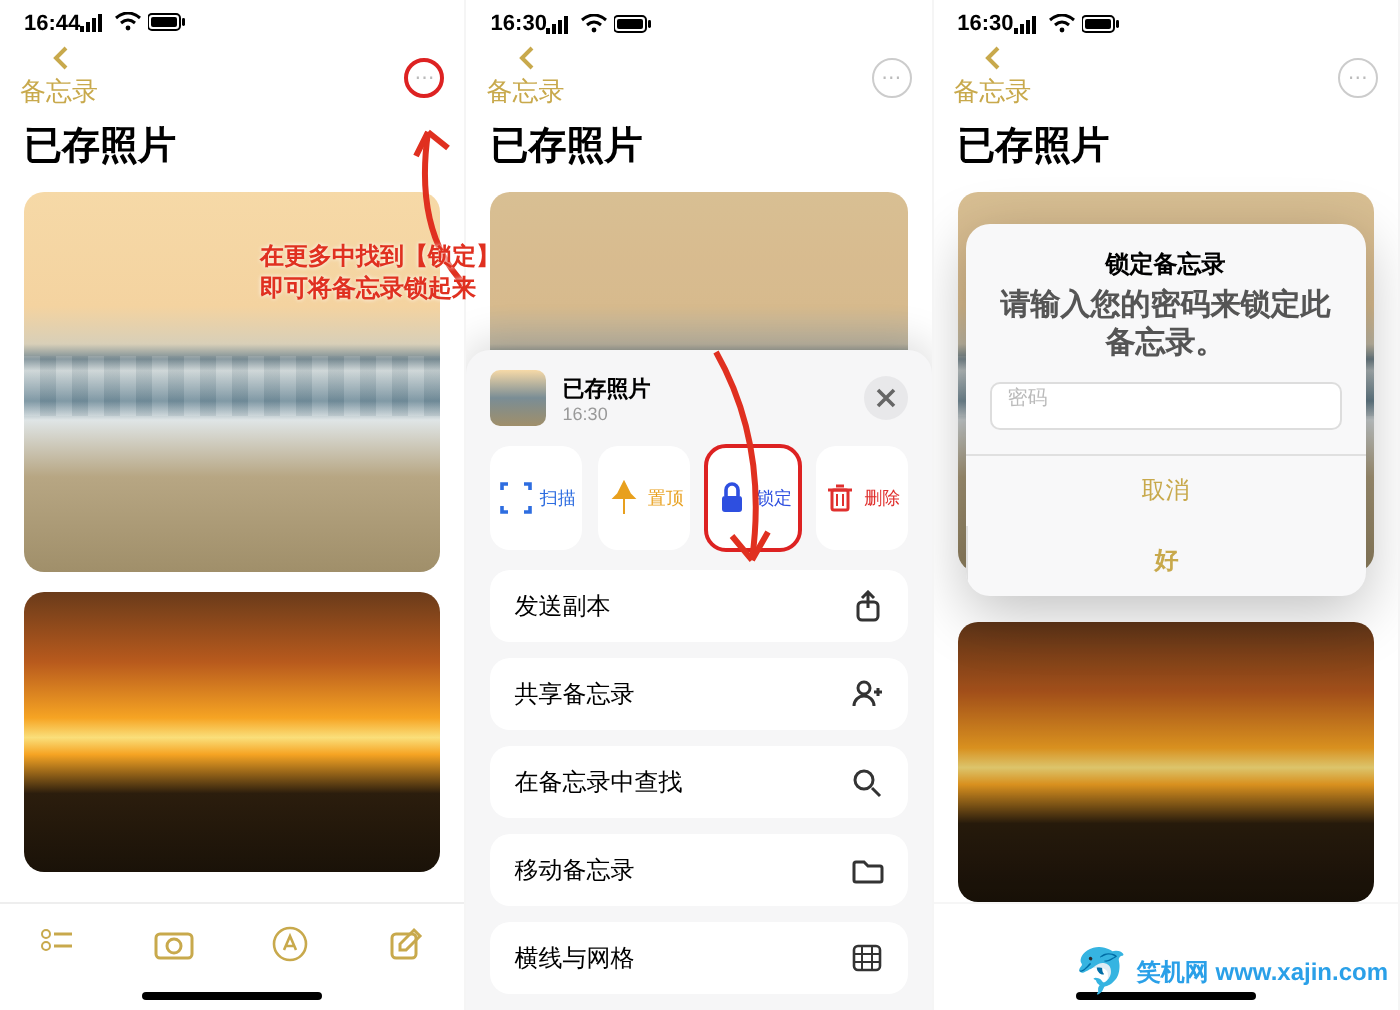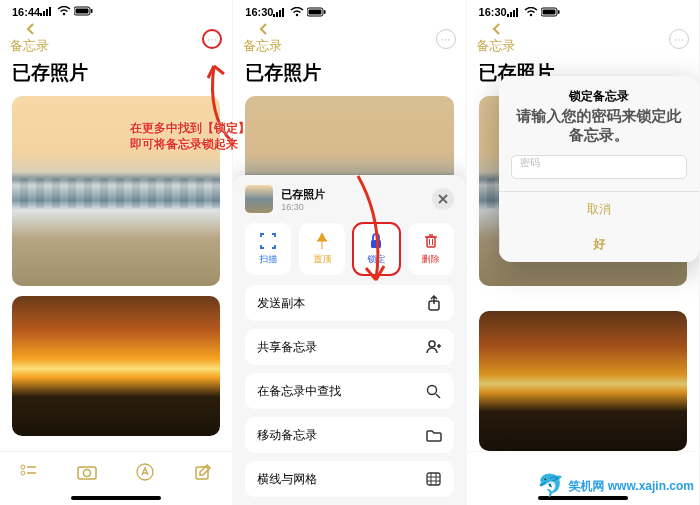--- a/index.html
+++ b/index.html
@@ -23,28 +23,28 @@
   .home-ind::after { content: ""; width: 90px; height: 4px; background: #000; border-radius: 2px; }
   
   .sheet-backdrop { position: absolute; inset: 0; display: flex; flex-direction: column; justify-content: flex-end; }
   .sheet { background: #f6f6f7; border-radius: 12px 12px 0 0; padding: 10px 12px 0; box-shadow: 0 -4px 20px rgba(0,0,0,0.15); }
   .sheet-head { display: flex; align-items: center; gap: 8px; margin-bottom: 10px; }
   .thumb { width: 28px; height: 28px; border-radius: 5px; background: linear-gradient(#f6d9a7,#7a8d95,#a08f6a); }
   .sheet-title { font-size: 11px; font-weight: 600; }
   .sheet-sub { font-size: 9px; color: #999; }
   .sheet-close { margin-left: auto; width: 22px; height: 22px; border-radius: 50%; background: #e8e8ea; display:flex; align-items:center; justify-content:center; font-size:12px; color:#666;}
   .grid4 { display: flex; gap: 8px; margin-bottom: 10px; }
-  .gbtn { flex:1; background:#fff; border-radius:10px; height:52px; display:flex; flex-direction:column; align-items:center; justify-content:center; gap:3px; }
+  .gbtn { flex:1; background:#fff; border-radius:10px; height:52px; display:flex; flex-direction:row; align-items:center; justify-content:center; gap:3px; }
   .gbtn.hot { outline: 2px solid #d22; outline-offset: -1px; }
   .gicon { width:18px; height:18px; display:flex; align-items:center; justify-content:center;}
   .glabel { font-size: 9px; }
   .row { background:#fff; border-radius:10px; height:36px; margin-bottom:8px; display:flex; align-items:center; justify-content:space-between; padding:0 12px; font-size:12px; }
   .row-ico { width:16px; height:16px; color:#333; display:flex; align-items:center; justify-content:center;}
   
-  .dialog-wrap { position:absolute; inset:0; display:flex; align-items:flex-start; justify-content:flex-end; padding-top:76px; }
+  .dialog-wrap { position:absolute; inset:0; display:flex; align-items:flex-start; justify-content:center; padding-top:112px; }
   .dialog { width: 200px; background:#f8f8f9; border-radius:12px; overflow:hidden; box-shadow: 0 8px 30px rgba(0,0,0,0.25); }
   .dlg-title { text-align:center; font-size:12px; font-weight:700; padding:12px 10px 2px; }
   .dlg-msg { text-align:center; font-size:15px; color:#555; padding:0 14px 10px;font-weight:bold; }
   .dlg-input { margin: 0 12px 12px; background:#fff; border:1px solid #ddd; border-radius:5px; height:24px; font-size:10px; padding:0 8px; color:#bbb;}
   .dlg-btns { display:flex; border-top:1px solid #e0e0e0;flex-direction:column; }
   .dlg-btn { flex:1; text-align:center; padding:9px 0; font-size:12px; color:#c8a94c; }
   .dlg-btn + .dlg-btn { border-left:1px solid #e0e0e0; font-weight:600;}
   
   .anno { position:absolute; left:130px; top:120px; width:240px; color:#e03020; font-size:12px; font-weight:600; line-height:1.35; text-shadow:0 0 2px #fff; z-index:50; }
   .arrow1 { position:absolute; left:202px; top:56px; width:40px; height:90px; z-index:49; }

